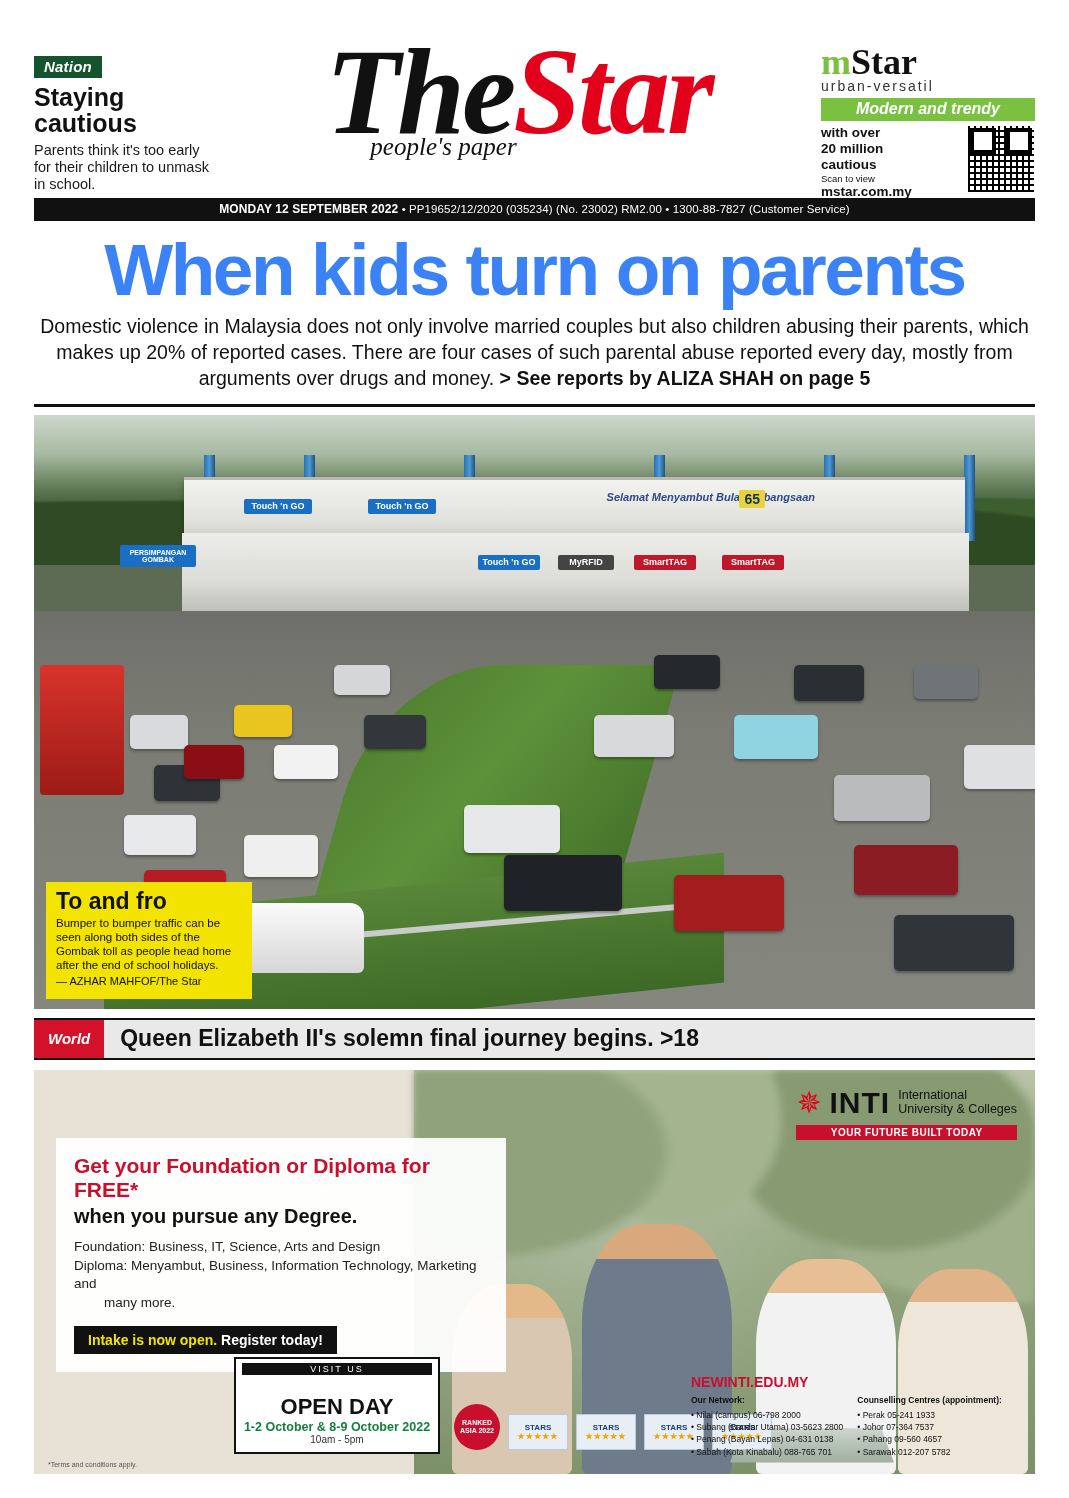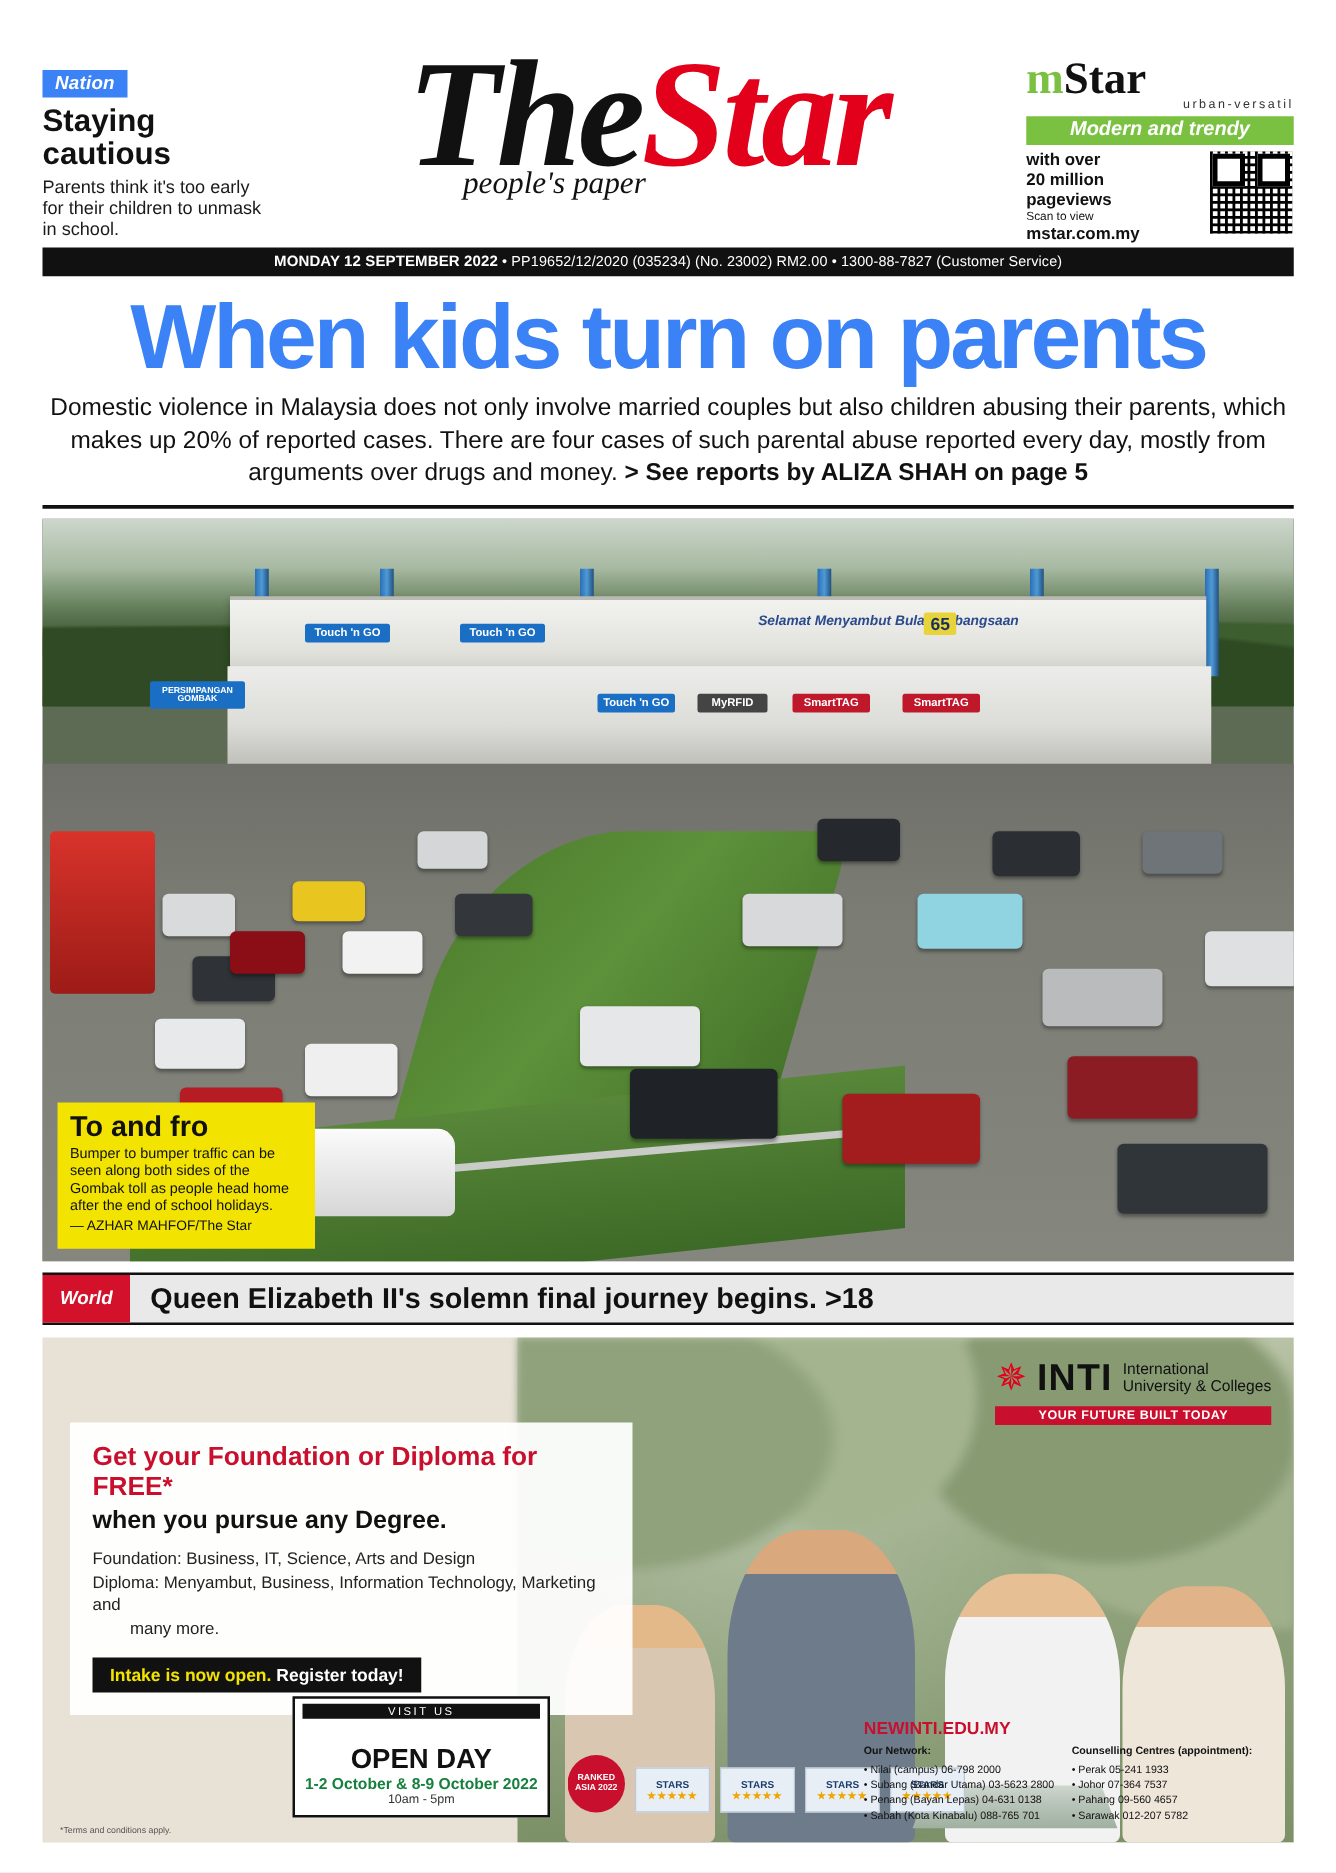--- a/index.html
+++ b/index.html
@@ -34,21 +34,21 @@
     align-items: flex-start;
     height: 176px;
   }
   .mh-left {
     width: 182px;
     flex: 0 0 182px;
     padding-top: 34px;
   }
   .kicker {
     display: inline-block;
-    background: #3b82f6;
+    background: #14532d;
     color: #fff;
     font-style: italic;
     font-weight: bold;
     font-size: 15px;
     padding: 2px 10px 3px 10px;
     letter-spacing: .2px;
   }
   .mh-left h2 {
     margin: 6px 0 6px 0;
     font-size: 25px;
@@ -100,22 +100,22 @@
   .mstar-logo {
     text-align: left;
     font-family: "Liberation Serif", serif;
     font-size: 36px;
     font-weight: bold;
     line-height: 1;
     color: #111;
   }
   .mstar-logo .m { color: #7ac142; }
   .mstar-sub {
-    text-align: right;
-    font-size: 10px;
+    text-align: left;
+    font-size: 14px;
     letter-spacing: 2px;
     color: #333;
     margin-top: -2px;
   }
   .mstar-band {
     margin-top: 4px;
     background: #7ac142;
     color: #fff;
     font-weight: bold;
     font-size: 16px;
@@ -571,21 +571,21 @@
       <div class="mh-right">
         <div class="mstar-logo">
           <span class="m">m</span><span>Star</span>
         </div>
         <div class="mstar-sub">urban-versatil</div>
         <div class="mstar-band">Modern and trendy</div>
         <div class="mstar-body">
           <div class="mstar-text">
             <div class="b">with over</div>
             <div class="b">20 million</div>
-            <div class="b">pageviews</div>
+            <div class="b">cautious</div>
             <div class="small">Scan to view</div>
             <div class="b">mstar.com.my</div>
           </div>
           <div class="qr"></div>
         </div>
       </div>
     </div>
 
     <div class="datebar">
       <b>MONDAY 12 SEPTEMBER 2022</b>

